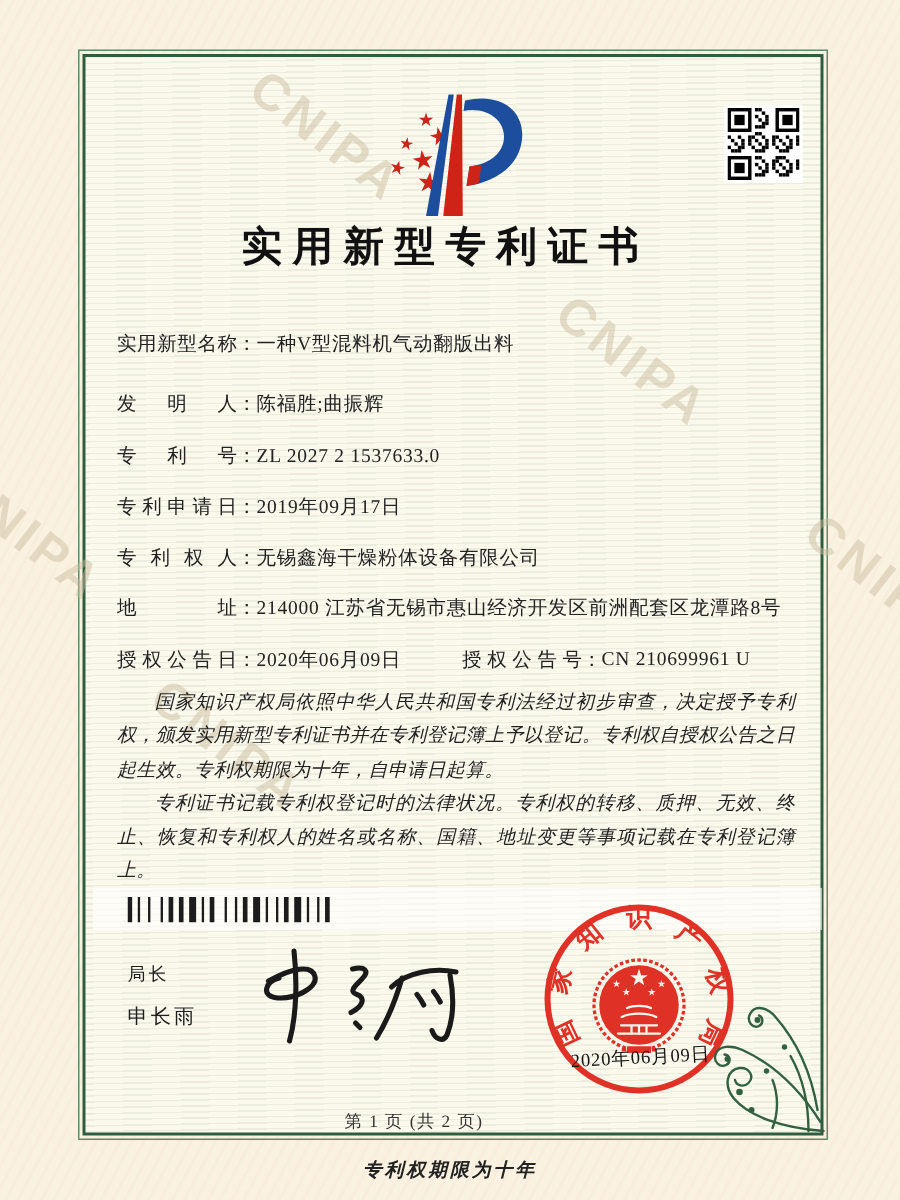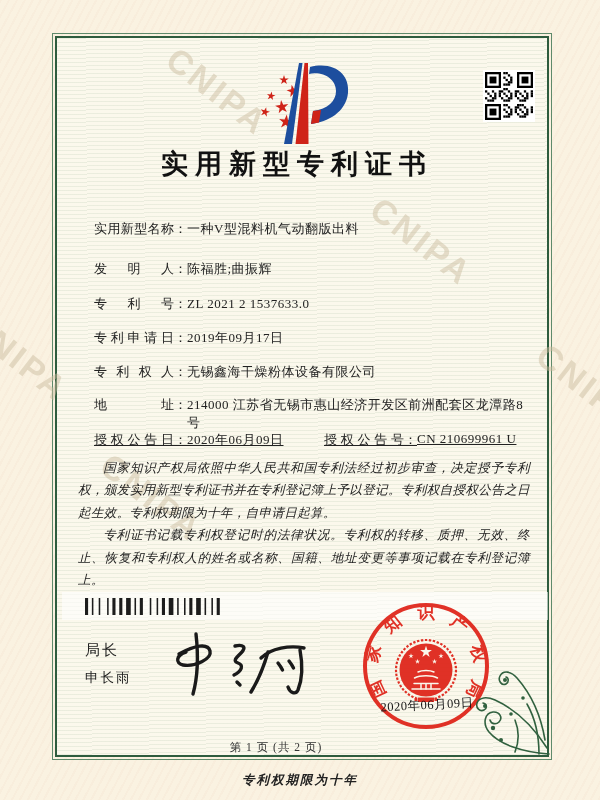--- a/index.html
+++ b/index.html
@@ -24,34 +24,34 @@
          color:rgba(203,188,158,0.48);transform:rotate(38deg);white-space:nowrap;}
   .content{position:absolute;left:0;top:0;width:600px;height:800px;z-index:2;}
 
   .cert-no{position:absolute;left:77px;top:67px;font-size:12.5px;letter-spacing:1.5px;color:#2b2b2b;}
   .logo{position:absolute;left:253px;top:60px;}
   .qr{position:absolute;left:483px;top:70px;background:#fff;padding:2px;}
   .title{position:absolute;left:0;top:146px;width:594px;text-align:center;
          font-size:27px;font-weight:bold;letter-spacing:7px;color:#111;}
 
   .frow{position:absolute;left:78px;width:452px;display:flex;font-size:13px;color:#222;line-height:1.35;}
-  .flabel{display:inline-block;width:80px;text-align:justify;text-align-last:justify;flex:none;margin-left:16px;}
+  .flabel{display:inline-block;width:80px;text-align:justify;text-align-last:justify;flex:none;}
   .fcolon{flex:none;}
   .fvalue{flex:1;letter-spacing:0.5px;}
-  .frow-half{position:absolute;display:flex;font-size:13px;color:#222;text-decoration:underline;}
+  .frow-half{position:absolute;display:flex;font-size:13px;color:#222;}
 
   .paras{position:absolute;left:78px;top:457px;width:452px;font-size:12.6px;
          line-height:1.78;color:#222;font-style:italic;letter-spacing:0.3px;}
   .paras p{margin:0;text-indent:2em;text-align:justify;}
 
   .barcode-band{position:absolute;left:62px;top:592px;width:486px;height:28px;
          background:rgba(255,255,255,0.6);}
   .barcode{position:absolute;left:85px;top:598px;}
 
-  .director-label{position:absolute;left:85px;top:641px;font-size:15px;color:#1d1d1d;letter-spacing:2px;}
+  .director-label{position:absolute;left:85px;top:641px;font-size:12px;color:#1d1d1d;letter-spacing:2px;}
   .director-name{position:absolute;left:85px;top:669px;font-size:13.5px;color:#1d1d1d;letter-spacing:2px;}
   .signature{position:absolute;left:163px;top:618px;}
 
   .seal{position:absolute;left:350px;top:590px;opacity:0.93;}
   .seal-date{position:absolute;left:362px;top:697px;width:130px;text-align:center;
          font-size:12.5px;color:#161616;transform:rotate(-3deg);letter-spacing:0.5px;}
   .flourish{position:absolute;left:455px;top:648px;}
 
   .page-indicator{position:absolute;left:0;top:740px;width:552px;text-align:center;
          font-size:11.5px;color:#333;letter-spacing:1px;}
@@ -210,21 +210,21 @@
       <span class="fvalue">一种V型混料机气动翻版出料</span>
     </div>
     <div class="frow" style="top:260px">
       <span class="flabel">发明人</span>
         <span class="fcolon">：</span>
       <span class="fvalue">陈福胜;曲振辉</span>
     </div>
     <div class="frow" style="top:295px">
       <span class="flabel">专利号</span>
         <span class="fcolon">：</span>
-      <span class="fvalue">ZL 2021 2 1537633.0</span>
+      <span class="fvalue">ZL 2027 2 1537633.0</span>
     </div>
     <div class="frow" style="top:329px">
       <span class="flabel">专利申请日</span>
         <span class="fcolon">：</span>
       <span class="fvalue">2019年09月17日</span>
     </div>
     <div class="frow" style="top:363px">
       <span class="flabel">专利权人</span>
         <span class="fcolon">：</span>
       <span class="fvalue">无锡鑫海干燥粉体设备有限公司</span>

